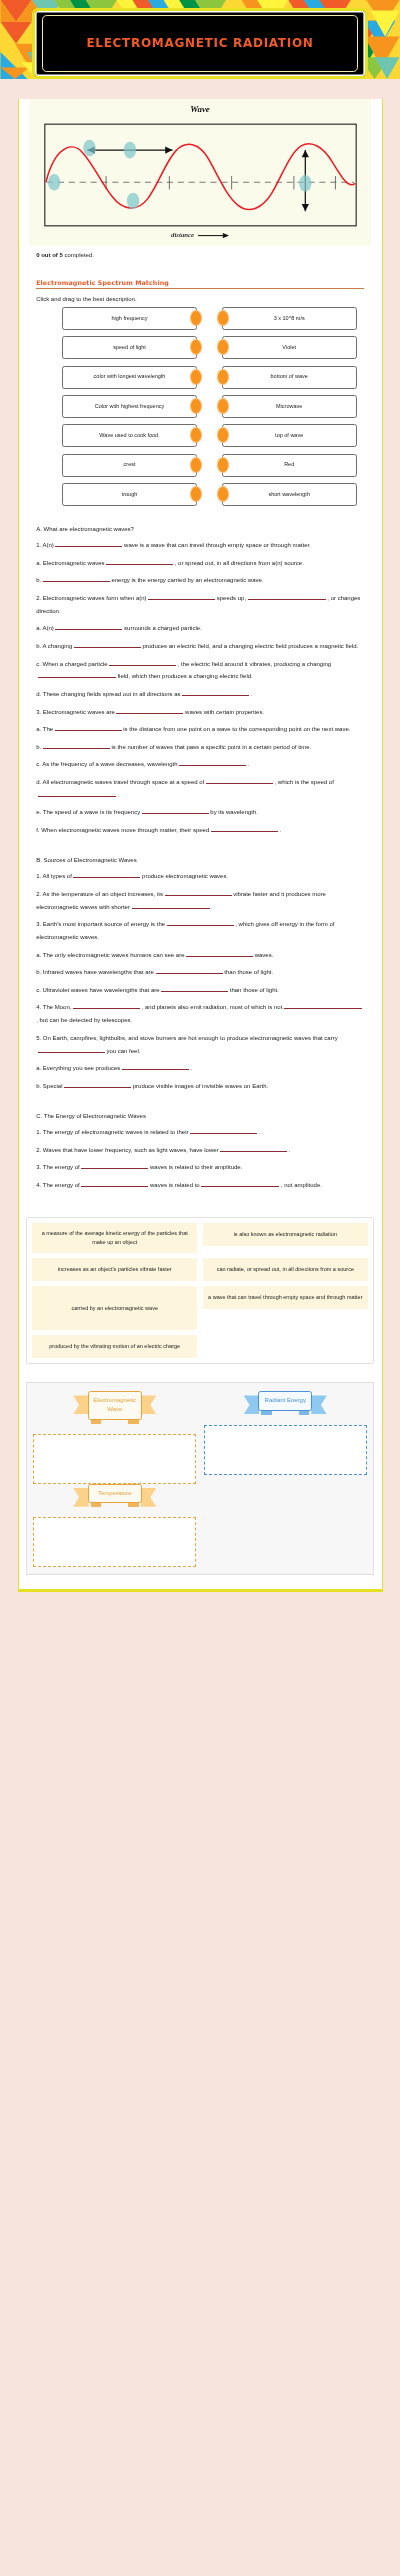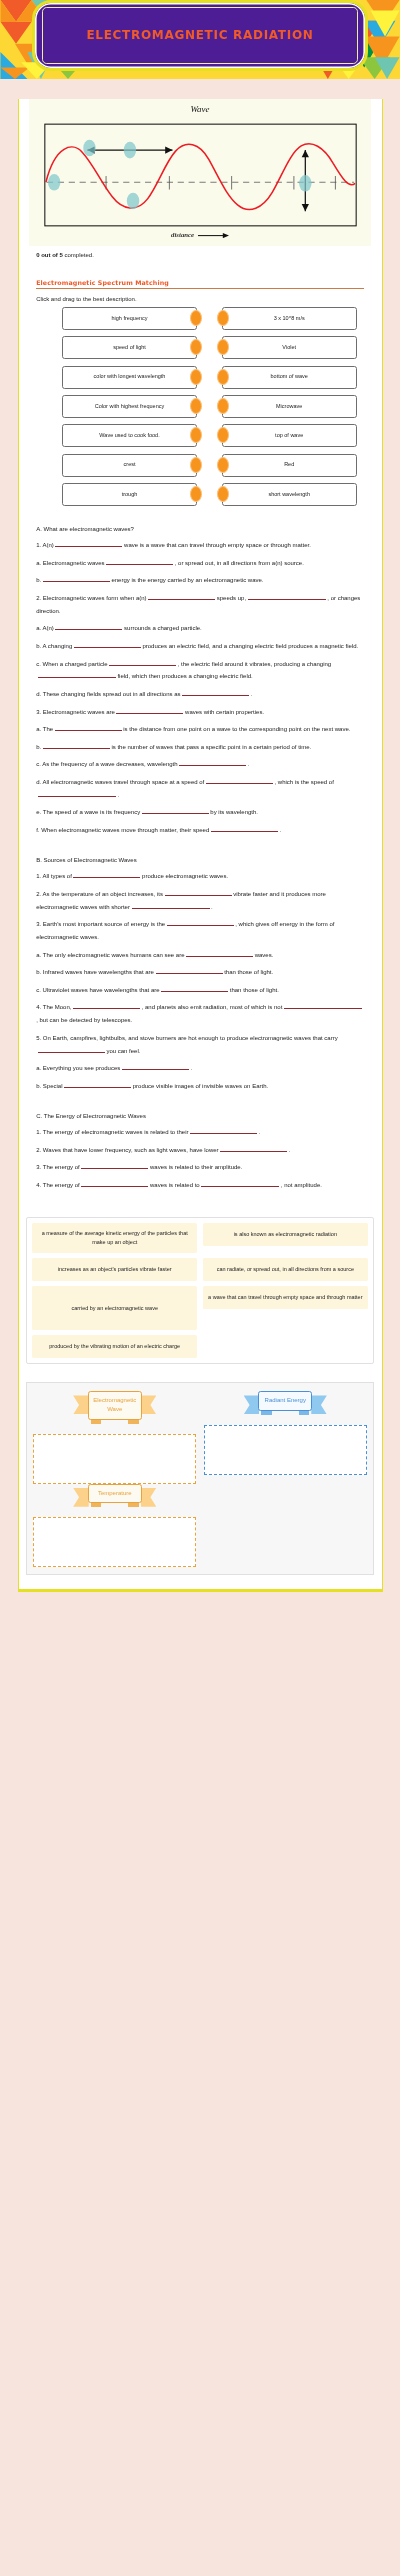--- a/index.html
+++ b/index.html
@@ -18,26 +18,26 @@
     height: 79px;
     background: #fdd835;
     overflow: hidden;
   }
   .geo-band svg { display: block; }
 
   
   .title-card {
     position: absolute;
     left: 32px;
-    top: 0;
+    top: 8px;
     width: 336px;
     height: 71px;
-    background: #4c1d95;
+    background: #000000;
     border: 3.6px solid #e5e021;
-    border-radius: 19px;
+    border-radius: 6px;
     box-shadow: 0 0 0 1.6px #ffffff inset;
     z-index: 5;
     display: flex;
     align-items: center;
     justify-content: center;
   }
   .title-inner {
     border: 0.5px solid #f0ecae;
     border-radius: 4.7px;
     width: 96%;
@@ -75,21 +75,21 @@
   
   .wave-figure {
     background: #fbfbec;
     margin: 23px 10.4px 0 10.4px;
     padding: 5.2px 0 7.3px 0;
   }
   .wave-title {
     text-align: center;
     font-family: "Liberation Serif", serif;
     font-style: italic;
-    font-weight: 400;
+    font-weight: 700;
     font-size: 8.9px;
     color: #111;
     margin-bottom: 6.3px;
   }
   .wave-canvas { display: block; margin: 0 auto; }
   .wave-xlabel {
     text-align: center;
     font-family: "Liberation Serif", serif;
     font-style: italic;
     font-weight: 700;

